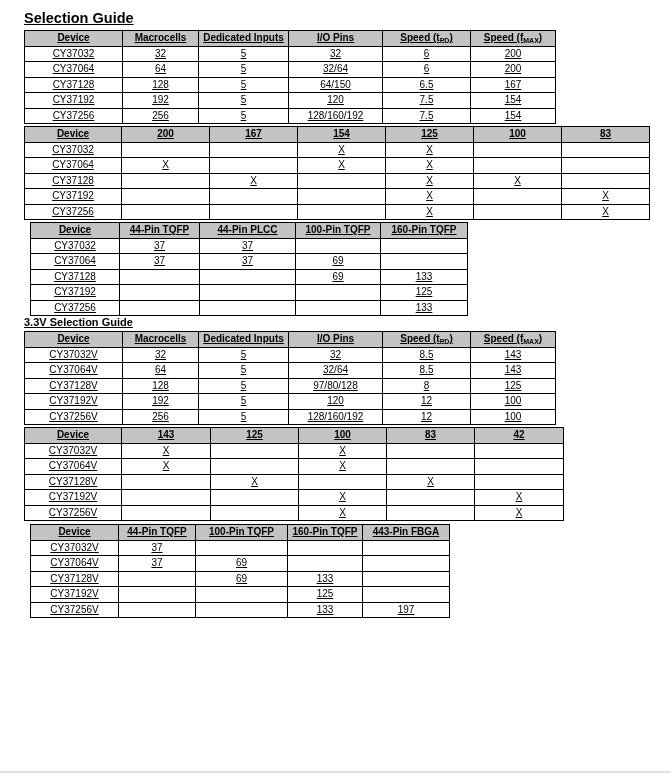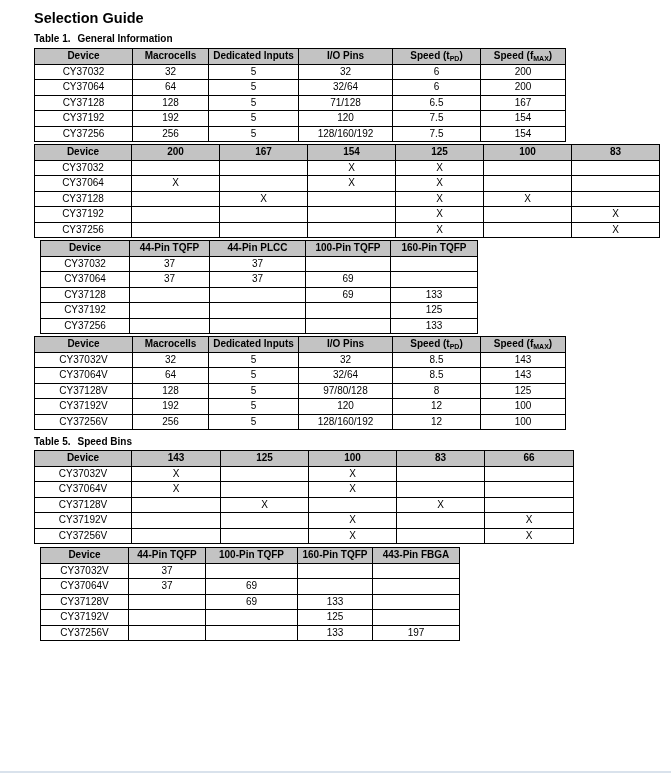--- a/index.html
+++ b/index.html
@@ -6,21 +6,21 @@
     margin: 0; padding: 0;
     background: #ffffff;
   }
   body {
     width: 671px; height: 774px;
     position: relative;
     overflow: hidden;
     font-family: "Liberation Sans", sans-serif;
     color: #000;
   }
-  .page { padding: 10px 0 0 34px; }
+  .page { padding: 10px 0 0 24px; text-decoration: underline; }
 
   h1.doc-title {
     margin: 0;
     font-size: 14.5px; line-height: 17px;
     font-weight: bold;
   }
   h2.section-heading {
     margin: 0;
     font-size: 11px; line-height: 13px;
     font-weight: bold;
@@ -113,23 +113,20 @@
   }
 </style>
 </head>
 <body style="background: rgb(255, 255, 255);">
 
 <div class="page">
 
   <h1 class="doc-title">Selection Guide</h1>
 
 
-  <div class="caption cap1">
-    <span class="cap-label">Table 1.</span><span>General Information</span>
-  </div>
   <table class="dtable tbl1">
       <colgroup>
         <col>
         <col>
         <col>
         <col>
         <col>
         <col>
       </colgroup>
       <thead>
@@ -156,21 +153,21 @@
           <td>64</td>
           <td>5</td>
           <td>32/64</td>
           <td>6</td>
           <td>200</td>
         </tr>
         <tr>
           <td>CY37128</td>
           <td>128</td>
           <td>5</td>
-          <td>71/128</td>
+          <td>64/150</td>
           <td>6.5</td>
           <td>167</td>
         </tr>
         <tr>
           <td>CY37192</td>
           <td>192</td>
           <td>5</td>
           <td>120</td>
           <td>7.5</td>
           <td>154</td>
@@ -305,20 +302,21 @@
         <tr>
           <td>CY37256</td>
           <td></td>
           <td></td>
           <td></td>
           <td>133</td>
         </tr>
       </tbody>
     </table>
 
+  <h2 class="section-heading h2-33v">3.3V Selection Guide</h2>
 
   <table class="dtable tbl4">
       <colgroup>
         <col>
         <col>
         <col>
         <col>
         <col>
         <col>
       </colgroup>
@@ -369,40 +367,37 @@
           <td>CY37256V</td>
           <td>256</td>
           <td>5</td>
           <td>128/160/192</td>
           <td>12</td>
           <td>100</td>
         </tr>
       </tbody>
     </table>
 
-  <div class="caption cap5">
-    <span class="cap-label">Table 5.</span><span>Speed Bins</span>
-  </div>
   <table class="dtable tbl5">
       <colgroup>
         <col>
         <col>
         <col>
         <col>
         <col>
         <col>
       </colgroup>
       <thead>
         <tr>
           <th>Device</th>
           <th>143</th>
           <th>125</th>
           <th>100</th>
           <th>83</th>
-          <th>66</th>
+          <th>42</th>
         </tr>
       </thead>
       <tbody>
         <tr>
           <td>CY37032V</td>
           <td>X</td>
           <td></td>
           <td>X</td>
           <td></td>
           <td></td>

